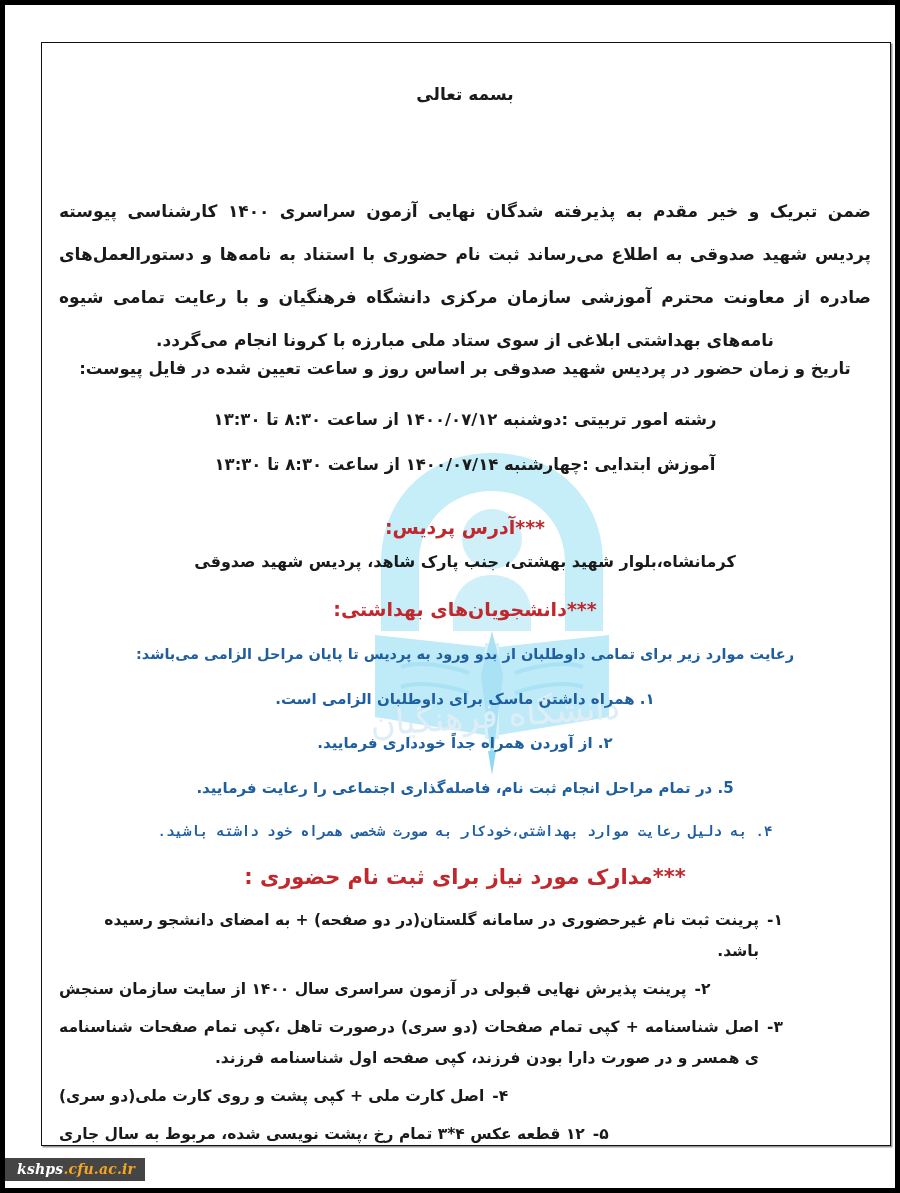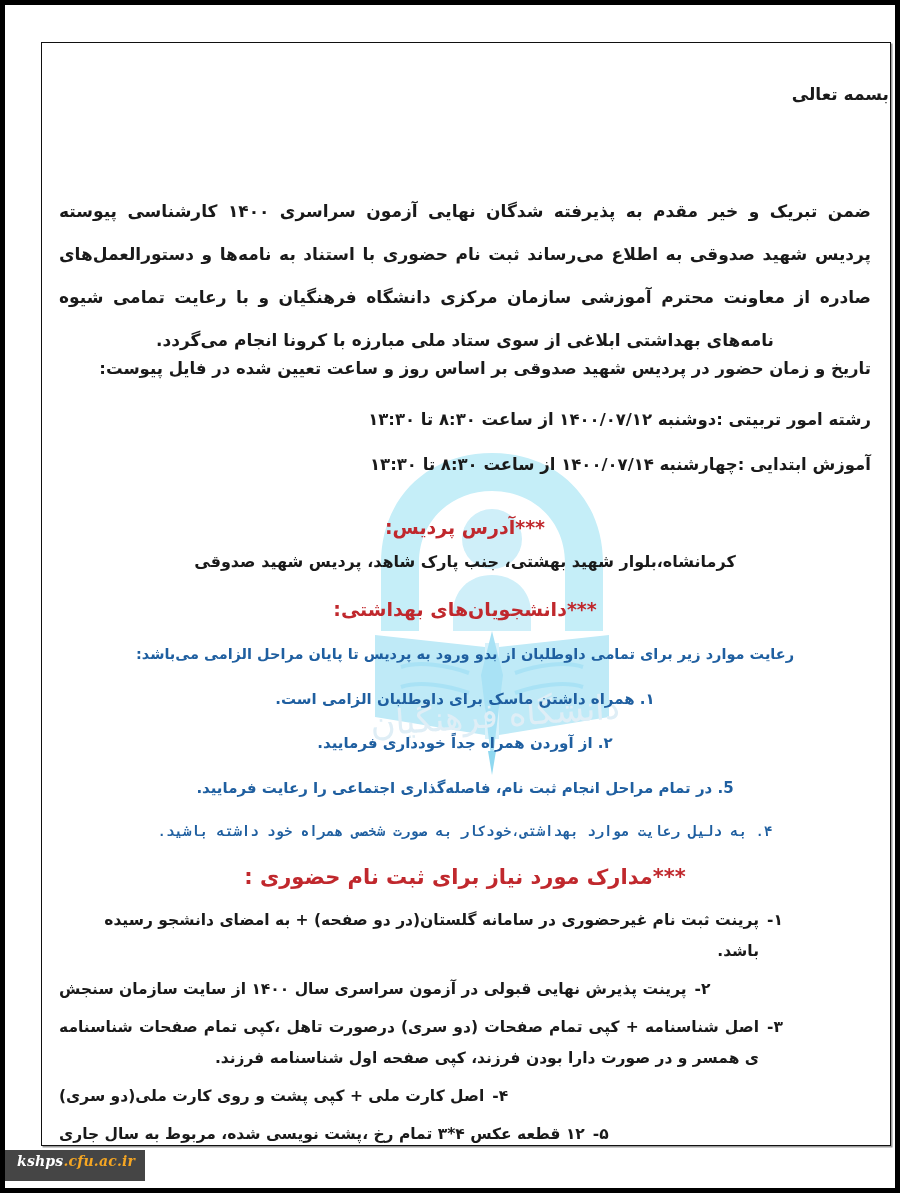--- a/index.html
+++ b/index.html
@@ -74,20 +74,21 @@
     top: 37px;
     width: 848px;
     height: 1102px;
     z-index: 2;
     padding: 0;
     box-sizing: border-box;
   }
 
   .line {
     direction: rtl;
+    text-align: center;
     font-weight: bold;
     color: #1a1a1a;
   }
 
   .bismillah {
     position: absolute;
     top: 42px;
     left: 0;
     right: 0;
     font-size: 17px;
@@ -183,21 +184,21 @@
     max-width: 700px;
   }
   .doc-item.wrap .txt { text-align: justify; }
 
   
   .footer-badge {
     position: absolute;
     left: 0px;
     bottom: 7px;
     background: #454545;
-    padding: 3px 10px 12px 12px;
+    padding: 3px 10px 4px 12px;
     direction: ltr;
     font-family: "DejaVu Serif", "Liberation Serif", serif;
     font-style: italic;
     font-weight: bold;
     font-size: 14px;
     letter-spacing: 0.2px;
     z-index: 5;
   }
   .footer-badge .u1 { color: #ffffff; }
   .footer-badge .u2 { color: #f5a623; }

